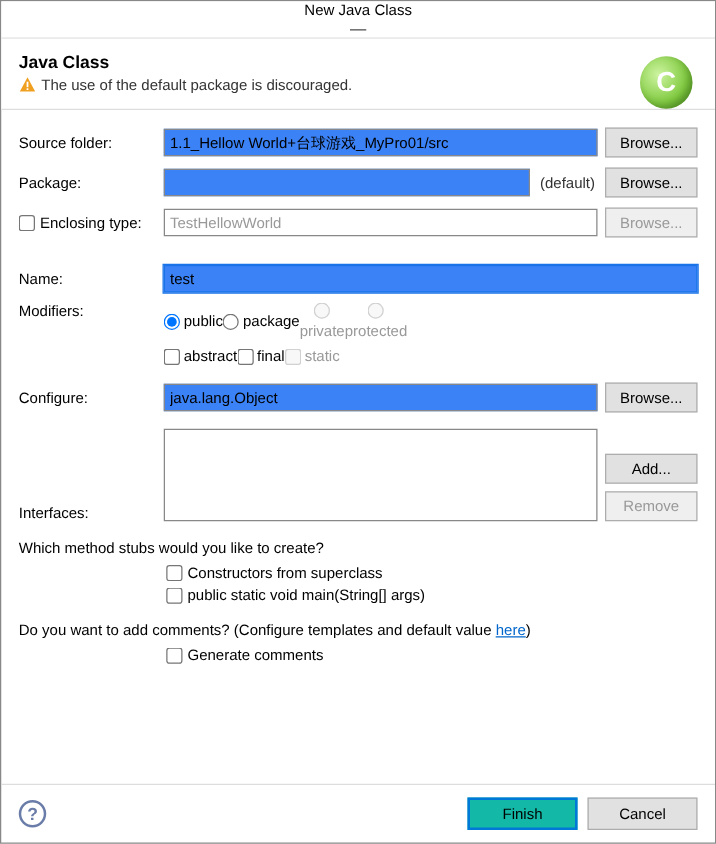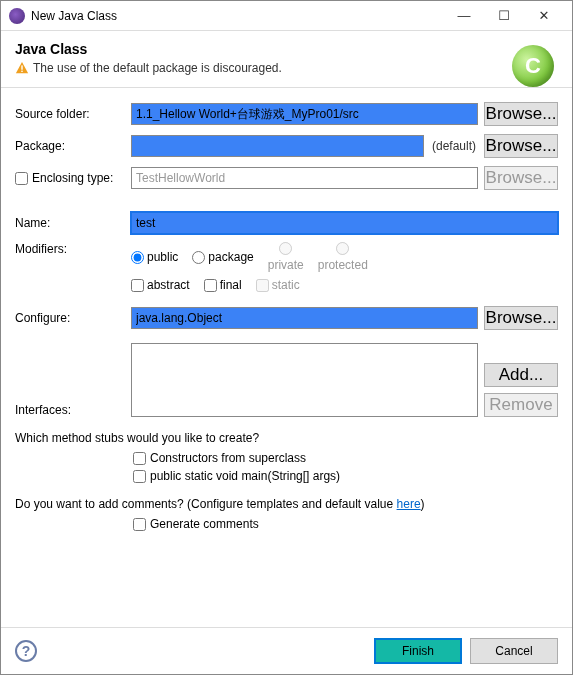--- a/index.html
+++ b/index.html
@@ -1,37 +1,37 @@
 <!DOCTYPE html>
 <html><head>
 <meta charset="utf-8">
 <style>
 * { box-sizing: border-box; margin: 0; padding: 0; }
 body { font-family: "Segoe UI", Tahoma, sans-serif; font-size: 12px; background: #fff; width: 573px; height: 675px; border: 1px solid #888; position: relative; color: #000; }
-.titlebar { height: 30px; display: flex; align-items: center; padding: 0 8px; background: #fff; border-bottom: 1px solid #ddd; }
+.titlebar { height: 30px; display: flex; align-items: center; padding: 0 8px; background: #fff; border-bottom: 1px solid #ddd; flex-direction: column; }
 .titlebar-icon { width: 16px; height: 16px; background: radial-gradient(circle at 40% 40%, #8a5cc4, #4a2a7a); border-radius: 50%; margin-right: 6px; }
 .titlebar-title { flex: 1; font-size: 12px; }
 .titlebar-btn { width: 40px; height: 30px; display: flex; align-items: center; justify-content: center; font-size: 13px; color: #333; cursor: default; }
 .header { padding: 10px 14px 12px; border-bottom: 1px solid #ddd; background: #fff; position: relative; }
 .header-title { font-size: 14px; font-weight: 600; margin-bottom: 4px; }
 .header-msg { font-size: 12px; color: #333; display: flex; align-items: center; gap: 4px; }
 .warn-icon { width: 14px; height: 14px; }
 .header-logo { position: absolute; right: 18px; top: 14px; width: 42px; height: 42px; border-radius: 50%; background: radial-gradient(circle at 35% 35%, #cdf4a0, #7fc93f 60%, #4a9a1a); display: flex; align-items: center; justify-content: center; color: #fff; font-size: 22px; font-weight: bold; box-shadow: inset -3px -3px 6px rgba(0,0,0,.2); }
 .content { padding: 14px 14px 8px; }
 .row { display: flex; align-items: center; margin-bottom: 8px; gap: 6px; }
 .lbl-plain { width: 110px; font-size: 12px; }
 .inp { flex: 1; height: 22px; border: 1px solid #888; padding: 2px 4px; font-size: 12px; font-family: inherit; background: #3b82f6; }
 .inp.focused { border: 1px solid #1a73e8; outline: 1px solid #1a73e8; }
 .inp.disabled { background: #fff; color: #999; }
-.btn { width: 74px; height: 24px; border: 1px solid #adadad; background: #e1e1e1; font-size: 17px; font-family: inherit; cursor: default; }
+.btn { width: 74px; height: 24px; border: 1px solid #adadad; background: #e1e1e1; font-size: 12px; font-family: inherit; cursor: default; }
 .btn:disabled { color: #999; background: #efefef; }
 .default-txt { font-size: 12px; color: #333; margin: 0 2px; }
 .chk-row { display: flex; align-items: center; gap: 4px; }
 .section-gap { margin-top: 22px; }
-.mod-row { display: flex; align-items: center; flex: 1; gap: 14px; flex-wrap: wrap; }
+.mod-row { display: flex; align-items: center; flex: 1; flex-wrap: wrap; }
 .radio-item { display: flex; align-items: center; gap: 3px; font-size: 12px; }
 .radio-item.disabled { color: #999; flex-direction: column; }
 .chk-item { display: flex; align-items: center; gap: 3px; font-size: 12px; }
 .chk-item.disabled { color: #999; }
 .interfaces-row { display: flex; align-items: flex-end; gap: 6px; margin-top: 13px; }
 .listbox { flex: 1; height: 74px; border: 1px solid #888; background: #fff; }
 .iface-btns { display: flex; flex-direction: column; gap: 6px; }
 .question { font-size: 12px; margin: 14px 0 6px; }
 .stub-chk { margin-left: 118px; margin-bottom: 4px; display: flex; align-items: center; gap: 4px; font-size: 12px; }
 .link { color: #0066cc; text-decoration: underline; cursor: pointer; }

